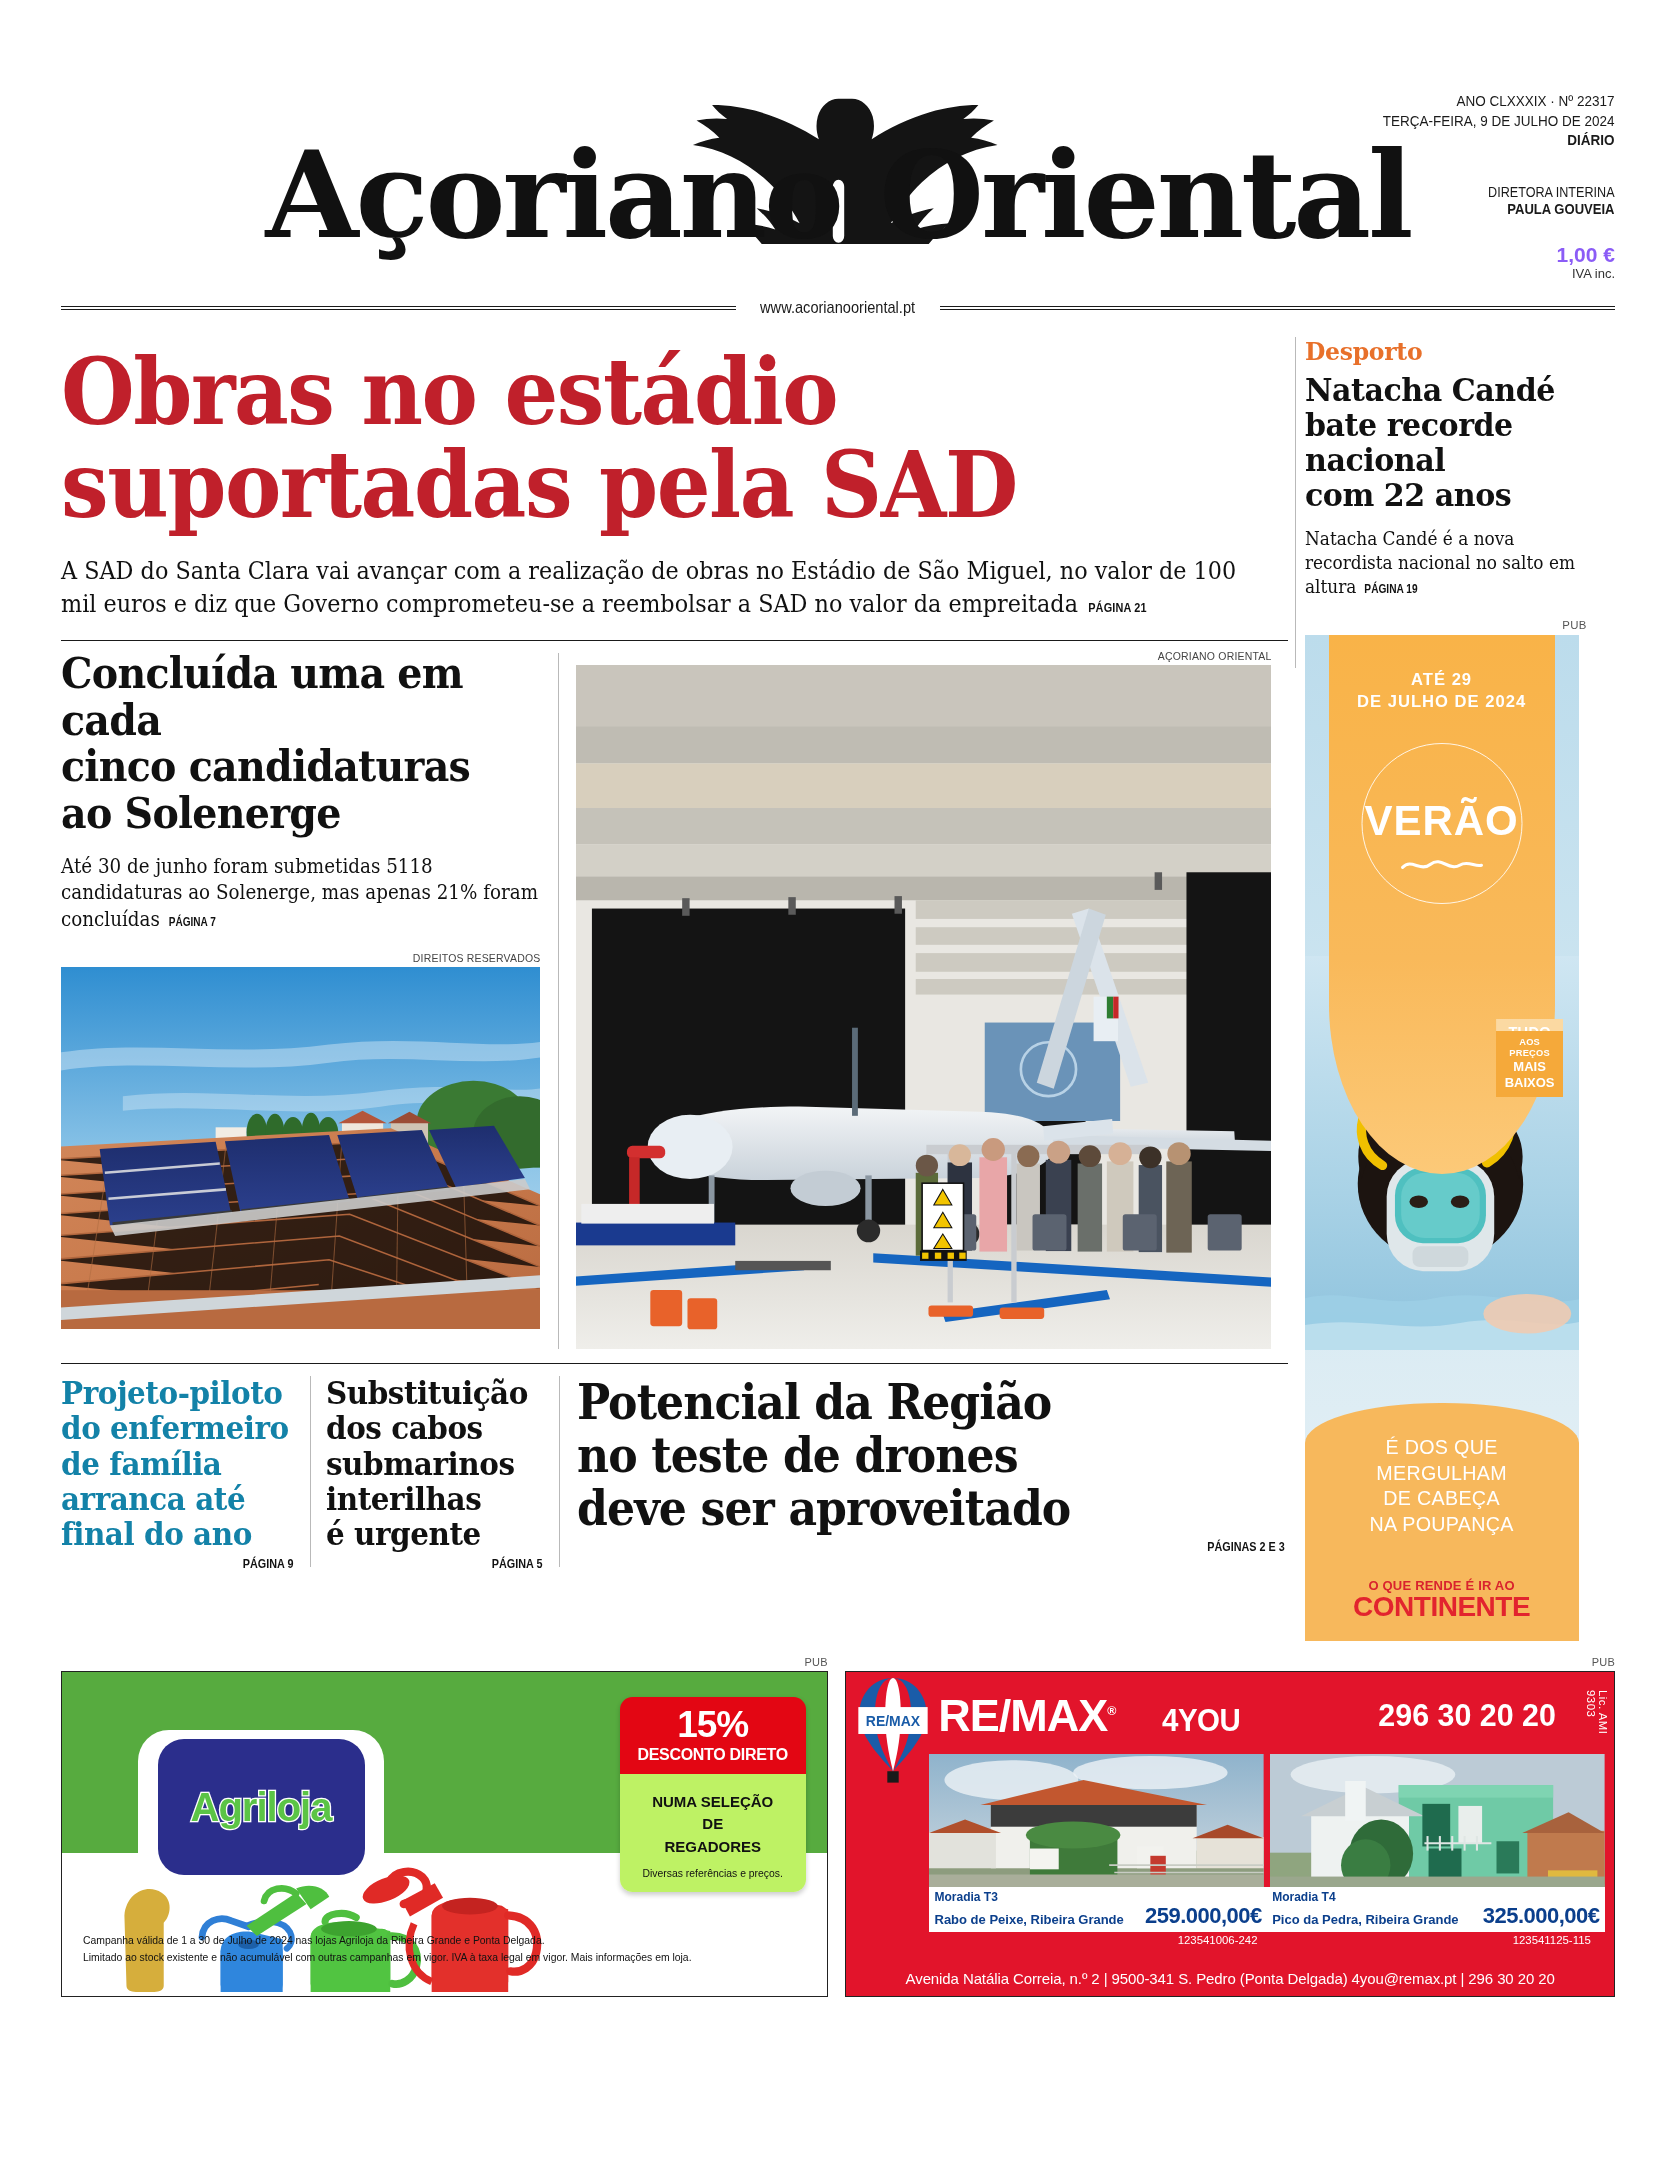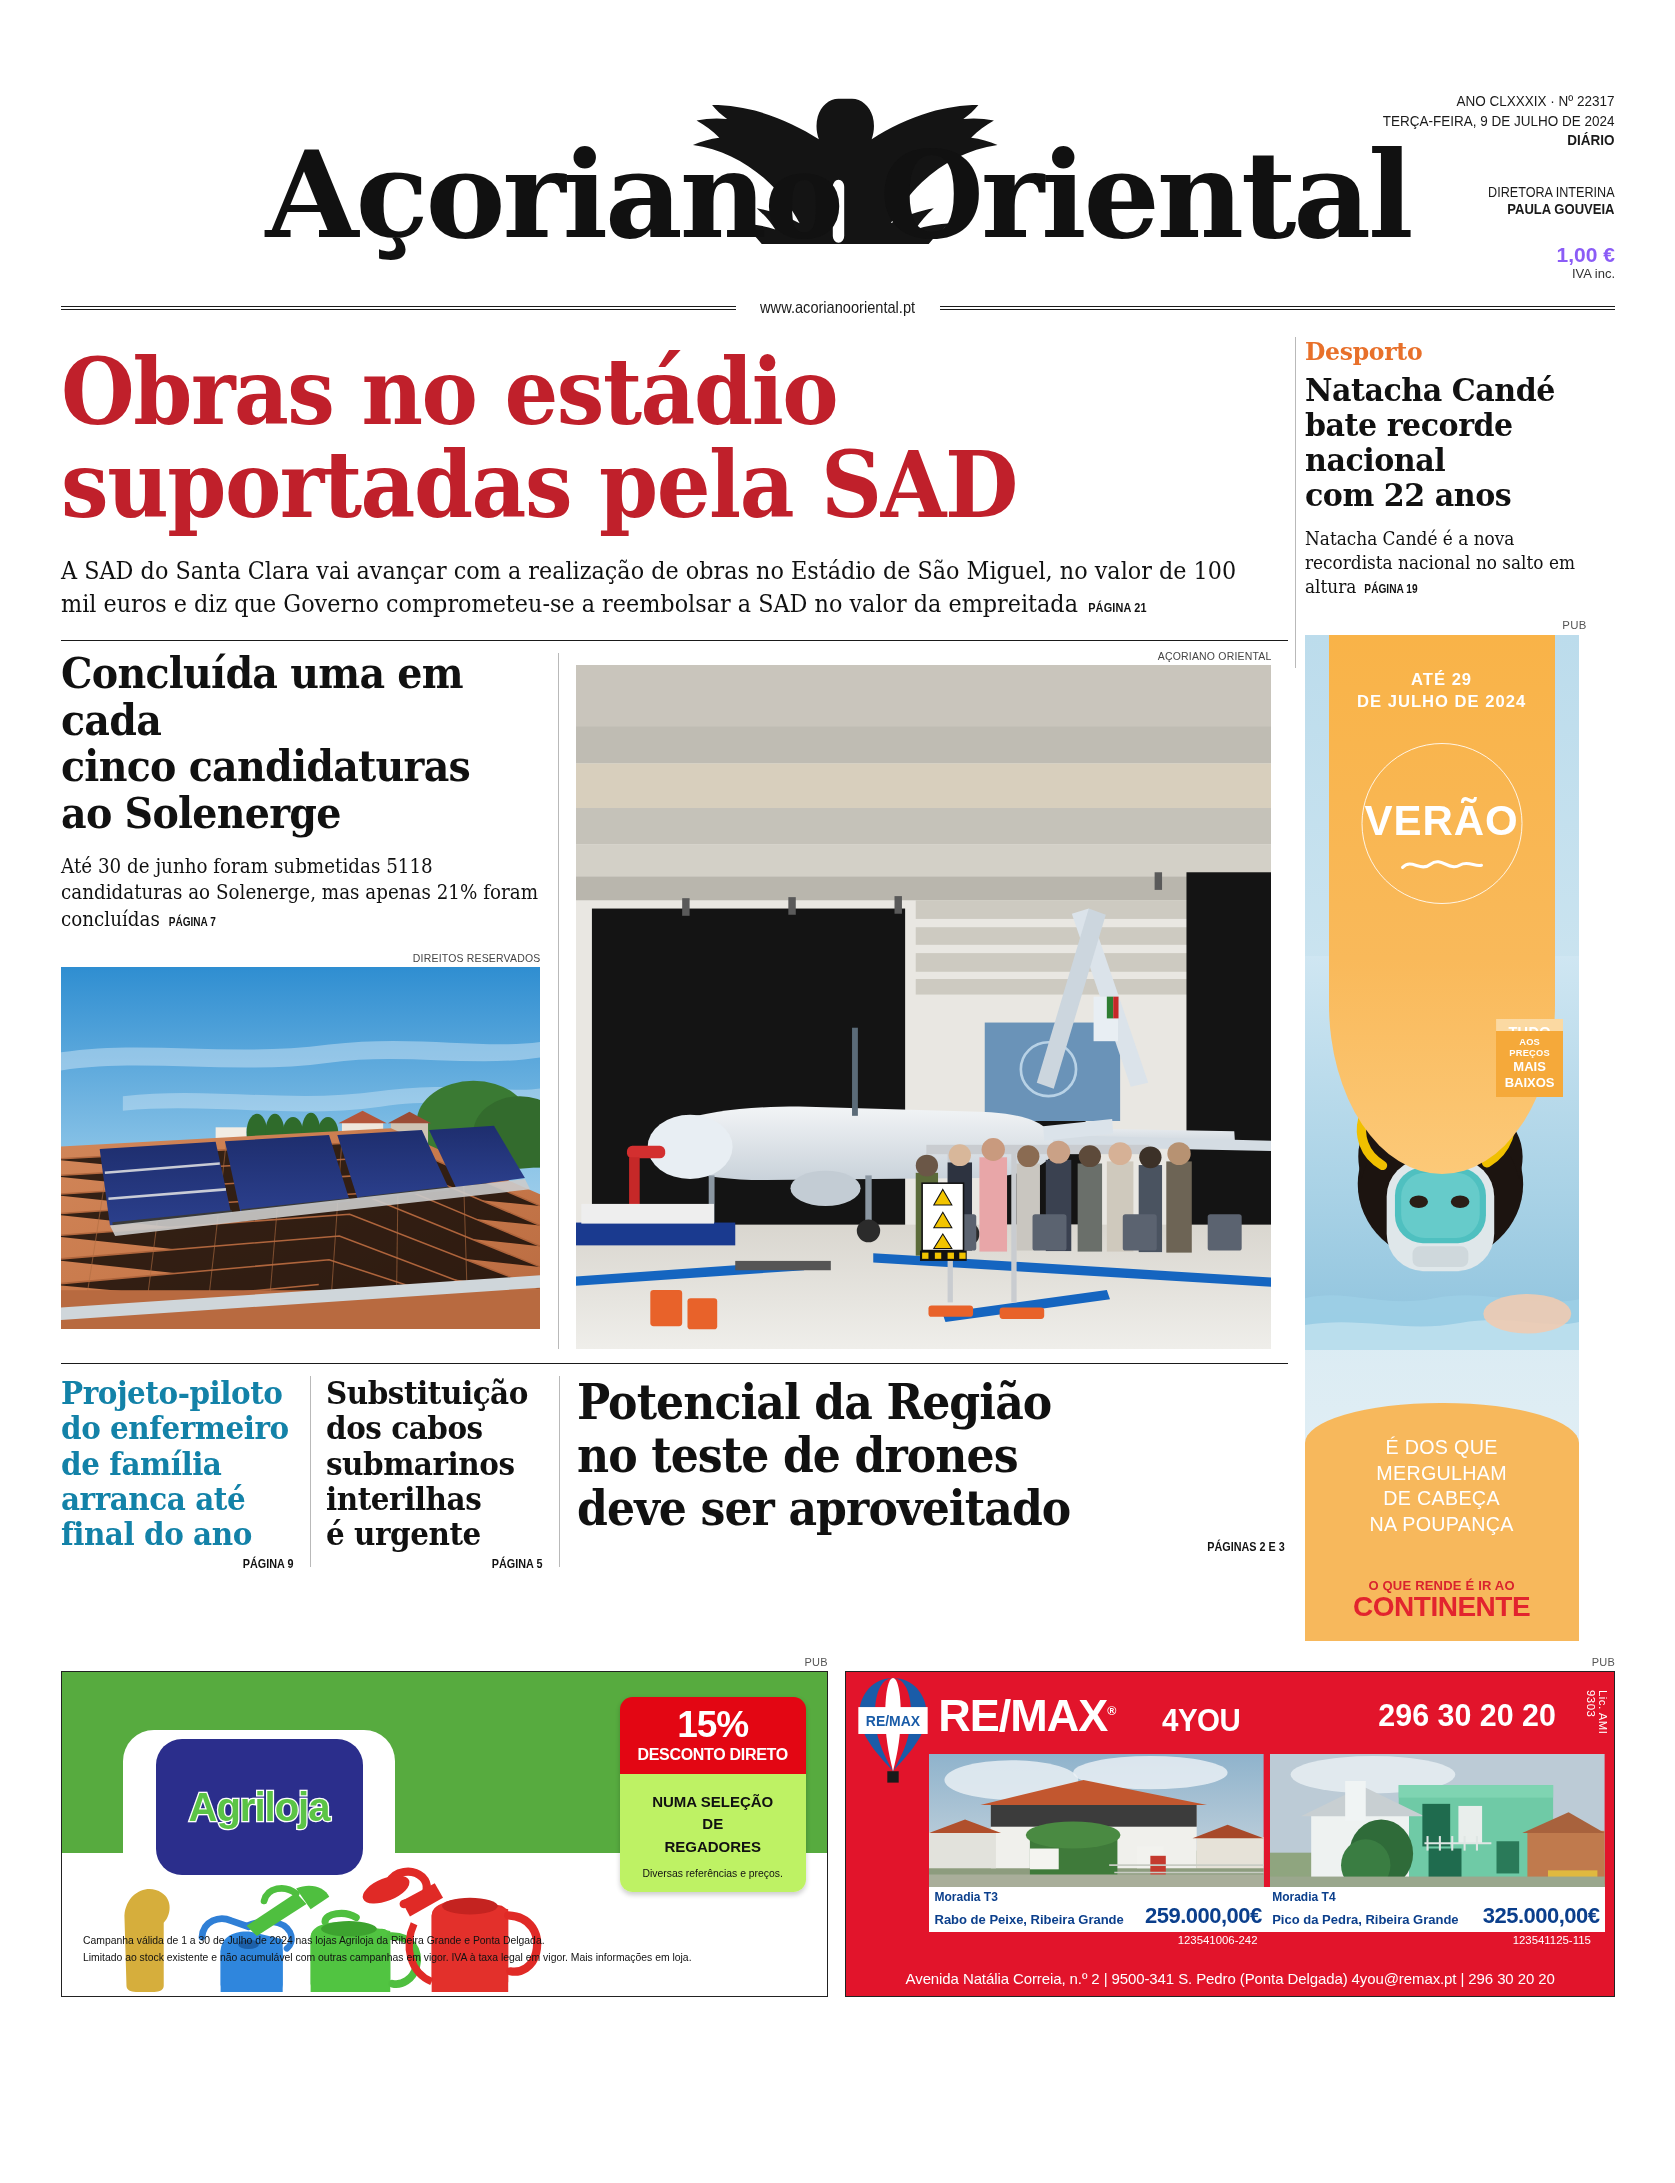--- a/index.html
+++ b/index.html
@@ -439,22 +439,22 @@
     background: #fff;
     overflow: hidden;
   }
   .agri-green {
     height: 181px;
     background: #57ab3f;
     position: relative;
   }
   .agri-logo {
     position: absolute;
-    left: 61px; top: 58px;
-    width: 272px; height: 155px;
+    left: 76px; top: 58px;
+    width: 246px; height: 155px;
     background: #fff;
     border-radius: 31px;
     display: flex; align-items: center; justify-content: center;
   }
   .agri-logo-in {
     width: 207px; height: 136px;
     background: #2b2e8c;
     border-radius: 26px;
     display: flex; align-items: center; justify-content: center;
   }

